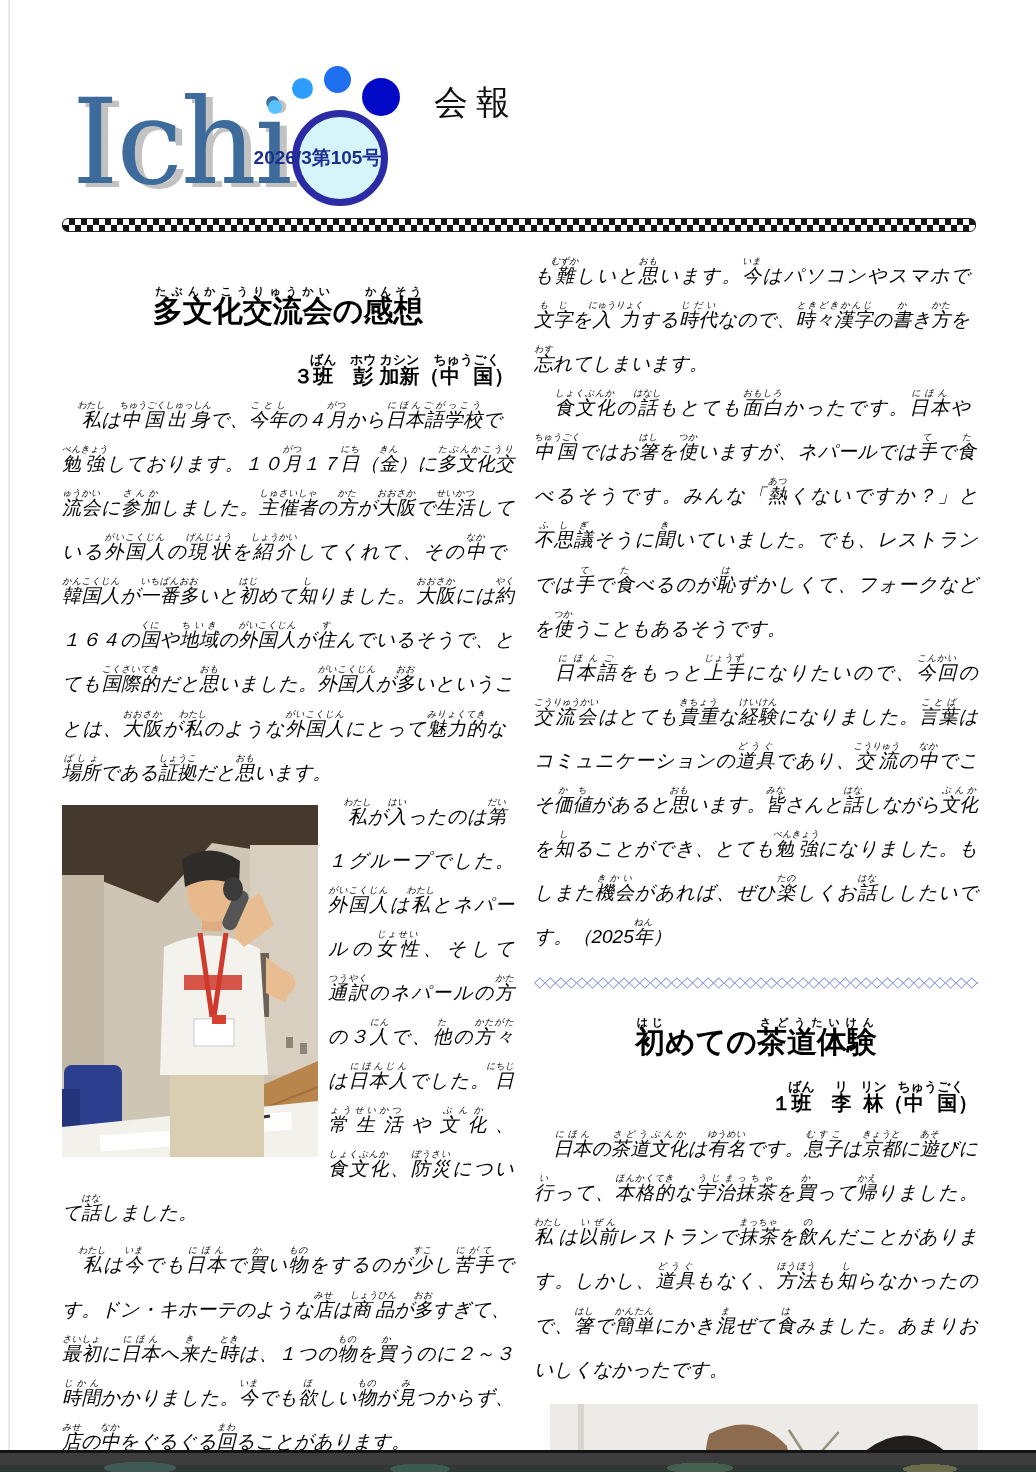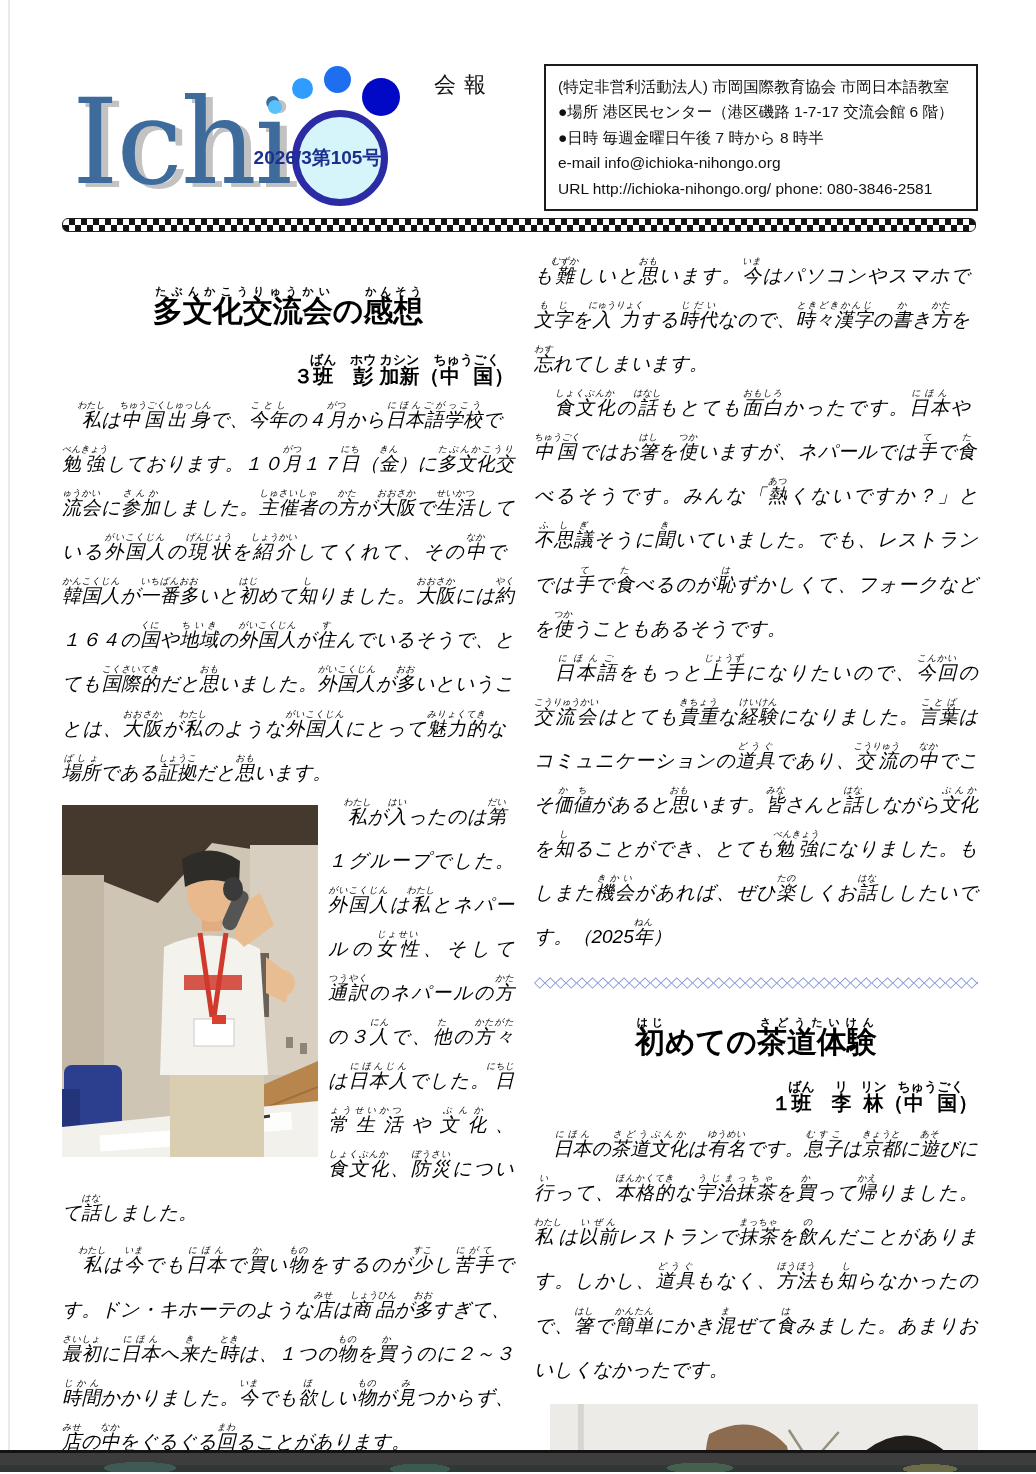--- a/index.html
+++ b/index.html
@@ -14,21 +14,21 @@
             color:#3c6b9c;text-shadow:7px 4px 0 #c2c2c2;letter-spacing:-2px;}
   .badge{flex:0 0 auto;width:82px;height:82px;border:7px solid #2b2ba5;border-radius:50%;
          background:#d6f5fb;margin:0 4px 6px 2px;display:flex;flex-direction:row;
          justify-content:flex-end;align-items:center;}
   .badge span{font-size:19px;font-weight:bold;color:#1c2f90;line-height:24px;white-space:nowrap;}
   .dot{position:absolute;border-radius:50%;}
   .dot1{left:196px;top:40px;width:14px;height:14px;background:#5ac1ff;}
   .dot2{left:220px;top:18px;width:21px;height:21px;background:#2f9dff;}
   .dot3{left:252px;top:6px;width:27px;height:27px;background:#1e6ef0;}
   .dot4{left:290px;top:18px;width:38px;height:38px;background:#0209c6;}
-  .kaiho{position:absolute;left:372px;top:10px;font-size:22px;letter-spacing:8px;color:#111;}
+  .kaiho{position:absolute;left:372px;top:20px;font-size:34px;letter-spacing:8px;color:#111;}
   .info-box{position:absolute;right:0;top:4px;width:406px;border:2px solid #1c1c1c;background:#fff;
             padding:8px 12px 8px 12px;}
   .info-box div{font-size:15.5px;line-height:25.4px;white-space:nowrap;color:#111;}
   .checker{position:absolute;left:0;right:2px;top:158px;height:12px;border-radius:6px;
            background:conic-gradient(#141414 25%,#ffffff 0 50%,#141414 0 75%,#ffffff 0);
            background-size:12px 12px;border:1px solid #222;}
 
   
   .cols{position:absolute;top:250px;left:62px;width:916px;display:flex;gap:20px;}
   .col-l{width:452px;}
@@ -74,27 +74,20 @@
         <span>2026/3</span>
         <span>第105号</span>
       </span>
       <span class="dot dot1"></span>
       <span class="dot dot2"></span>
       <span class="dot dot3"></span>
       <span class="dot dot4"></span>
     </div>
     <div class="kaiho">会報</div>
 
-    <div class="info-box">
-      <div>(特定非営利活動法人) 市岡国際教育協会 市岡日本語教室</div>
-      <div>●場所 港区民センター（港区磯路 1-7-17 交流会館 6 階）</div>
-      <div>●日時 毎週金曜日午後 7 時から 8 時半</div>
-      <div>e-mail  info@ichioka-nihongo.org</div>
-      <div>URL  http://ichioka-nihongo.org/  phone: 080-3846-2581</div>
-    </div>
 
     <div class="checker"></div>
   </div>
 
   <div class="cols">
 
     <div class="col-l">
       <h2 class="art-title t1"><ruby>多文化交流会<rt>たぶんかこうりゅうかい</rt></ruby>の<ruby>感想<rt>かんそう</rt></ruby></h2>
       <p class="byline b1">３<ruby>班<rt>ばん</rt></ruby>　<ruby>彭<rt>ホウ</rt></ruby> <ruby>加新<rt>カシン</rt></ruby>（<ruby>中国<rt>ちゅうごく</rt></ruby>）</p>
       <p class="jp p-first">　<ruby>私<rt>わたし</rt></ruby>は<ruby>中国出身<rt>ちゅうごくしゅっしん</rt></ruby>で、<ruby>今年<rt>ことし</rt></ruby>の４<ruby>月<rt>がつ</rt></ruby>から<ruby>日本語学校<rt>にほんごがっこう</rt></ruby>で<ruby>勉強<rt>べんきょう</rt></ruby>しております。１０<ruby>月<rt>がつ</rt></ruby>１７<ruby>日<rt>にち</rt></ruby>（<ruby>金<rt>きん</rt></ruby>）に<ruby>多文化交流会<rt>たぶんかこうりゅうかい</rt></ruby>に<ruby>参加<rt>さんか</rt></ruby>しました。<ruby>主催者<rt>しゅさいしゃ</rt></ruby>の<ruby>方<rt>かた</rt></ruby>が<ruby>大阪<rt>おおさか</rt></ruby>で<ruby>生活<rt>せいかつ</rt></ruby>している<ruby>外国人<rt>がいこくじん</rt></ruby>の<ruby>現状<rt>げんじょう</rt></ruby>を<ruby>紹介<rt>しょうかい</rt></ruby>してくれて、その<ruby>中<rt>なか</rt></ruby>で<ruby>韓国人<rt>かんこくじん</rt></ruby>が<ruby>一番多<rt>いちばんおお</rt></ruby>いと<ruby>初<rt>はじ</rt></ruby>めて<ruby>知<rt>し</rt></ruby>りました。<ruby>大阪<rt>おおさか</rt></ruby>には<ruby>約<rt>やく</rt></ruby>１６４の<ruby>国<rt>くに</rt></ruby>や<ruby>地域<rt>ちいき</rt></ruby>の<ruby>外国人<rt>がいこくじん</rt></ruby>が<ruby>住<rt>す</rt></ruby>んでいるそうで、とても<ruby>国際的<rt>こくさいてき</rt></ruby>だと<ruby>思<rt>おも</rt></ruby>いました。<ruby>外国人<rt>がいこくじん</rt></ruby>が<ruby>多<rt>おお</rt></ruby>いということは、<ruby>大阪<rt>おおさか</rt></ruby>が<ruby>私<rt>わたし</rt></ruby>のような<ruby>外国人<rt>がいこくじん</rt></ruby>にとって<ruby>魅力的<rt>みりょくてき</rt></ruby>な<ruby>場所<rt>ばしょ</rt></ruby>である<ruby>証拠<rt>しょうこ</rt></ruby>だと<ruby>思<rt>おも</rt></ruby>います。</p>

